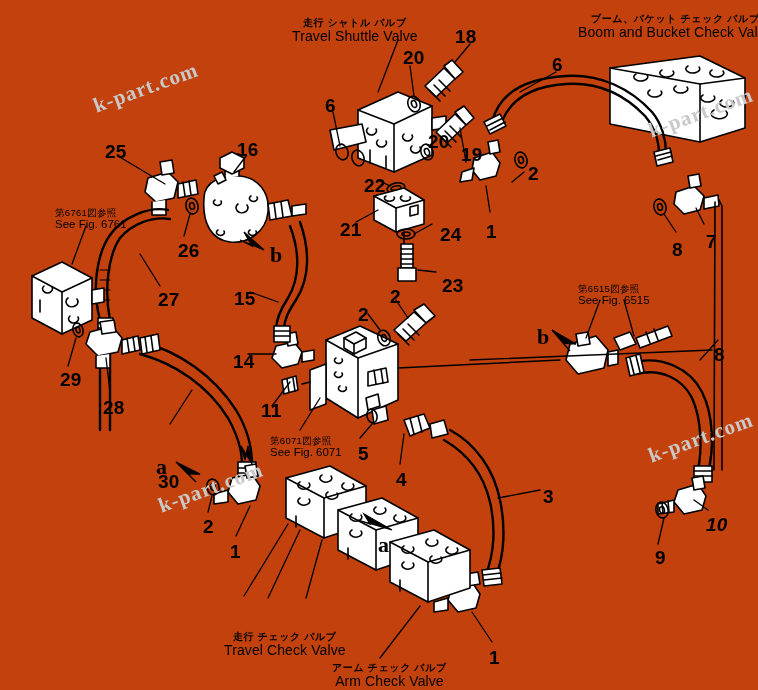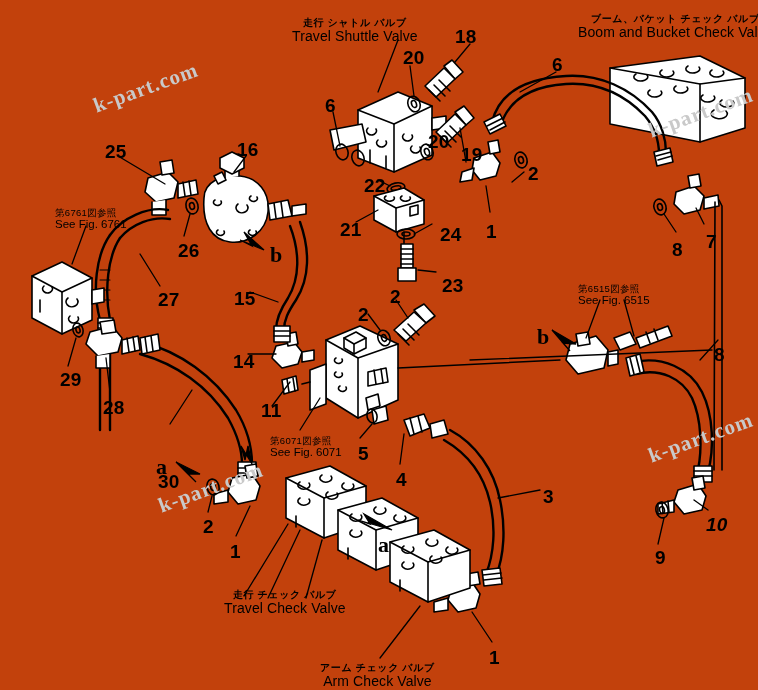--- a/index.html
+++ b/index.html
@@ -494,25 +494,25 @@
   </svg>
 
   <div class="lbl cap" style="left:292px; top:18px;">
     <span class="jp">走行 シャトル バルブ</span>
     <span class="en">Travel Shuttle Valve</span>
   </div>
   <div class="lbl cap" style="left:578px; top:14px;">
     <span class="jp">ブーム、バケット チェック バルブ</span>
     <span class="en">Boom and Bucket Check Valve</span>
   </div>
-  <div class="lbl cap" style="left:224px; top:590px;">
+  <div class="lbl cap" style="left:224px; top:632px;">
     <span class="jp">走行 チェック バルブ</span>
     <span class="en">Travel Check Valve</span>
   </div>
-  <div class="lbl cap" style="left:320px; top:663px;">
+  <div class="lbl cap" style="left:332px; top:663px;">
     <span class="jp">アーム チェック バルブ</span>
     <span class="en">Arm Check Valve</span>
   </div>
 
   <div class="lbl figref" style="left:55px; top:207px;">
     <span class="jp">第6761図参照</span>
     <span class="en">See Fig. 6761</span>
   </div>
   <div class="lbl figref" style="left:270px; top:435px;">
     <span class="jp">第6071図参照</span>

